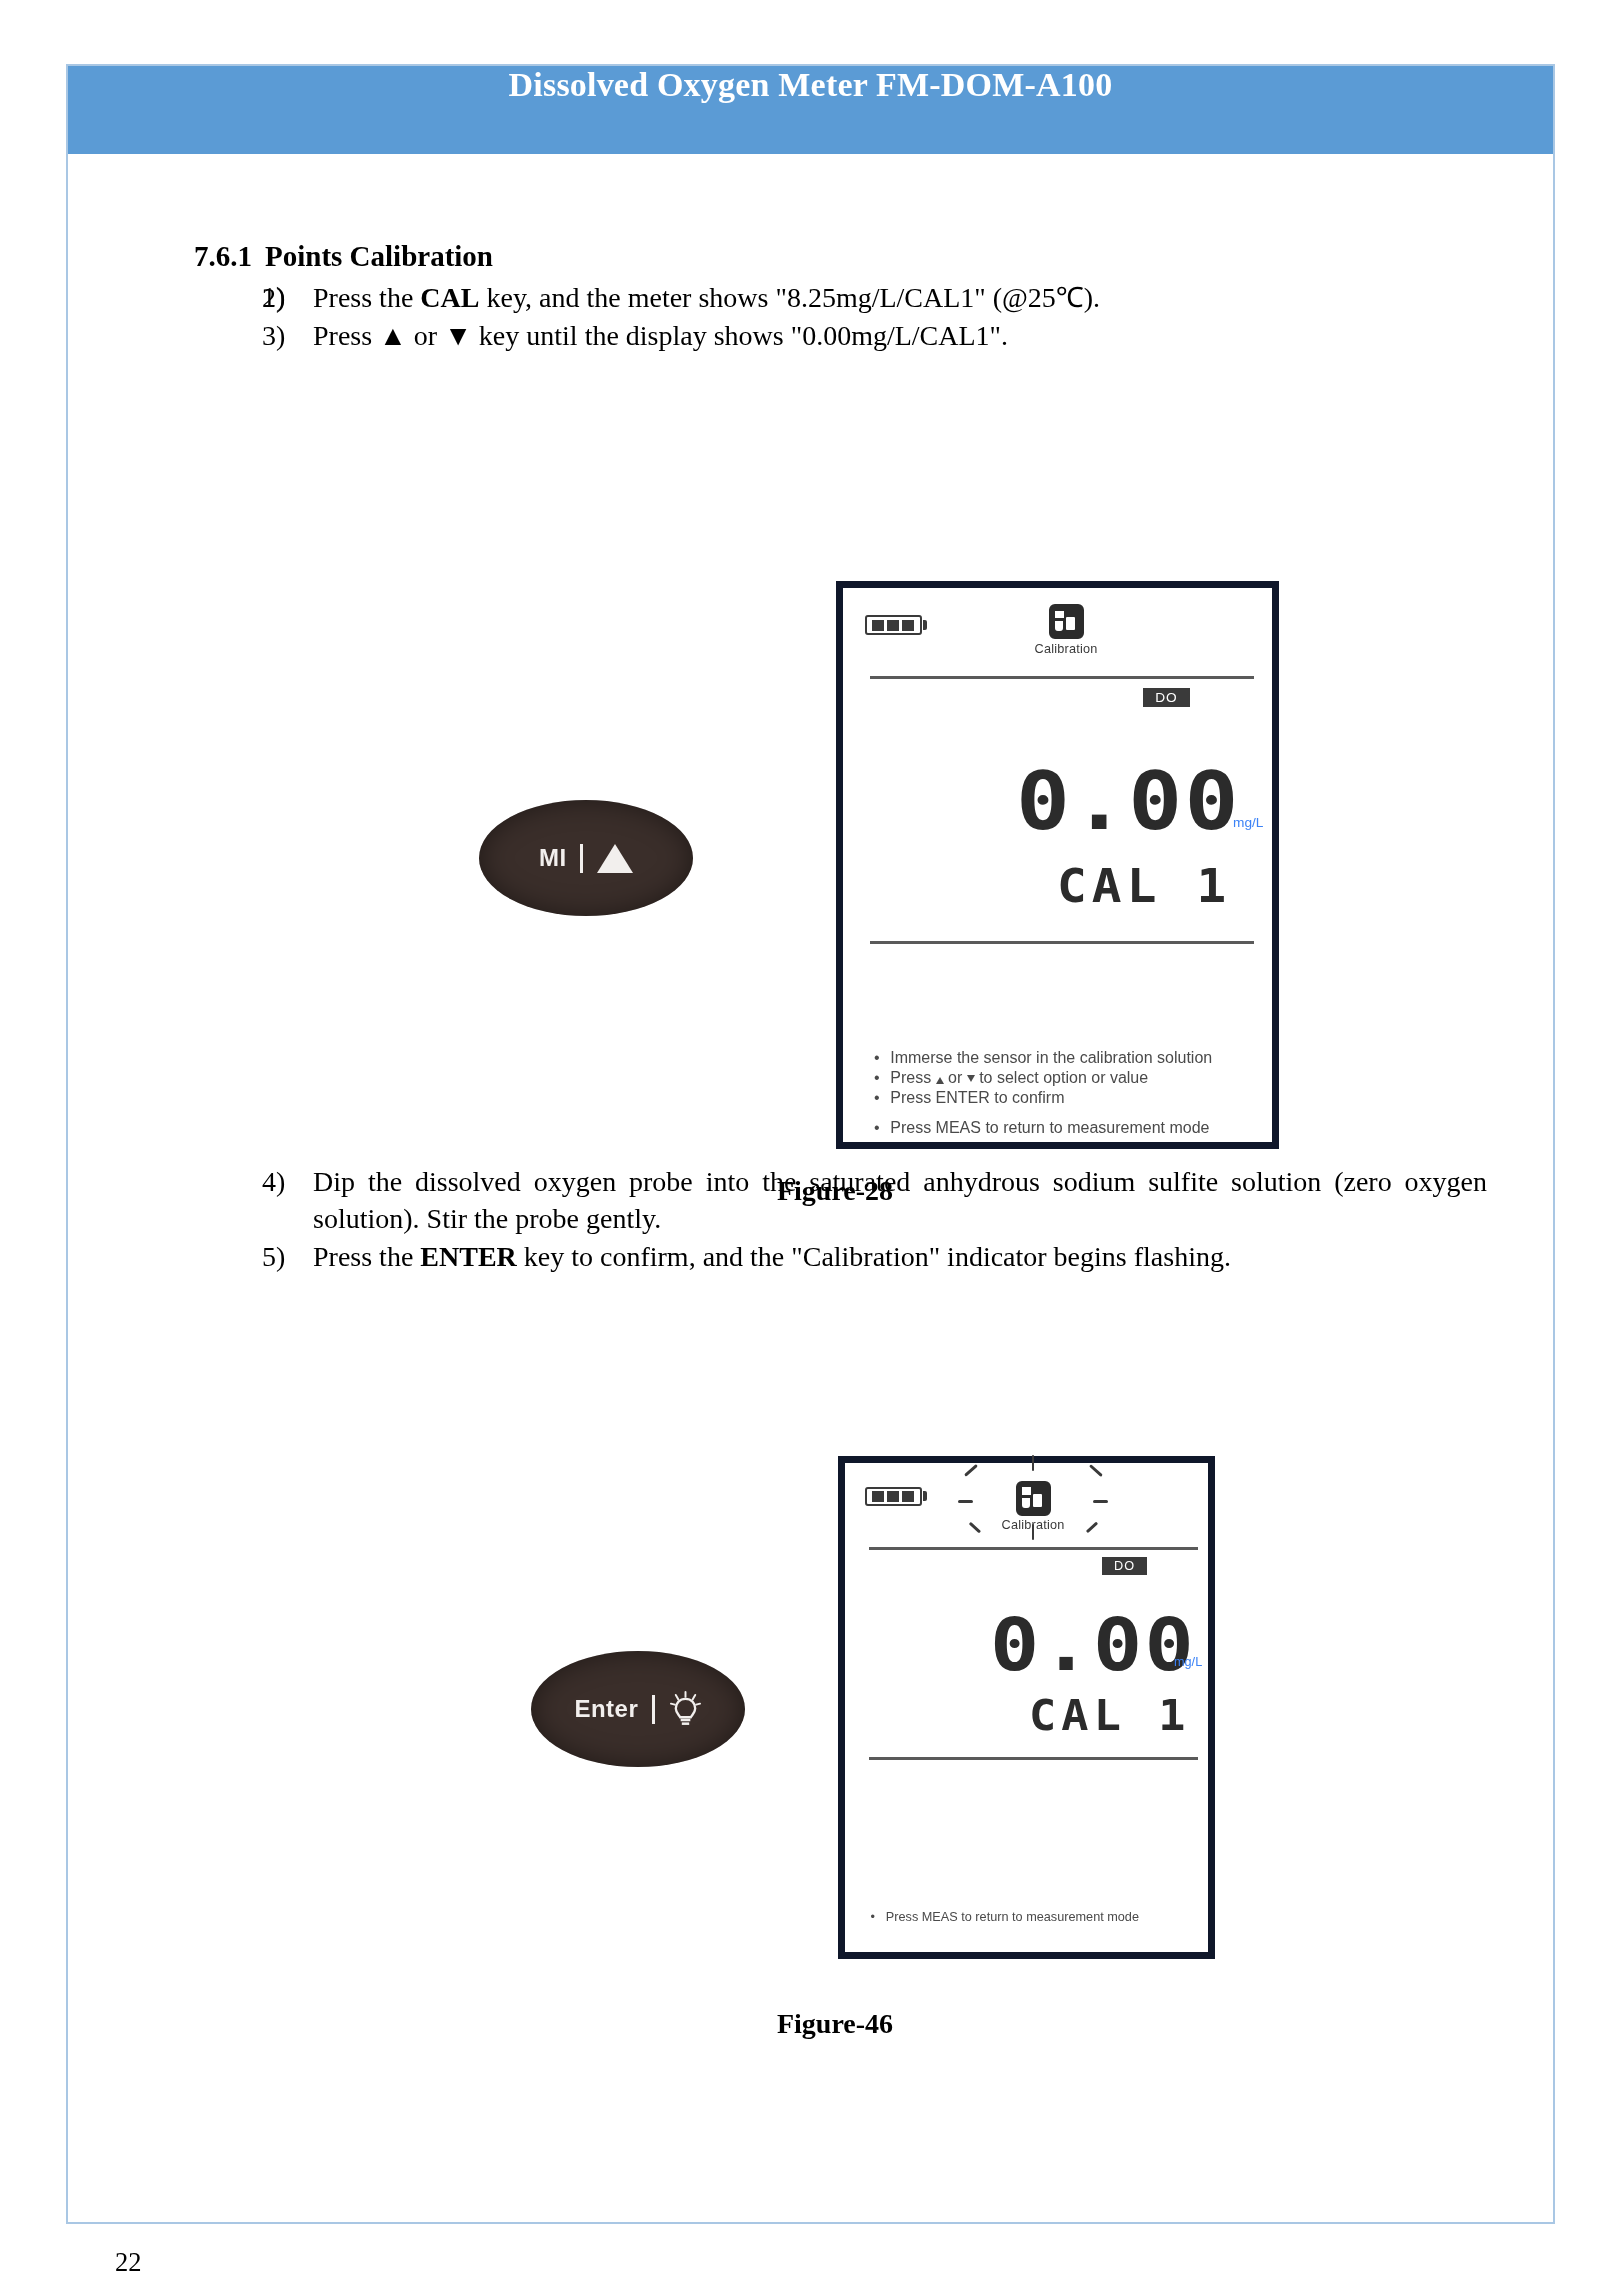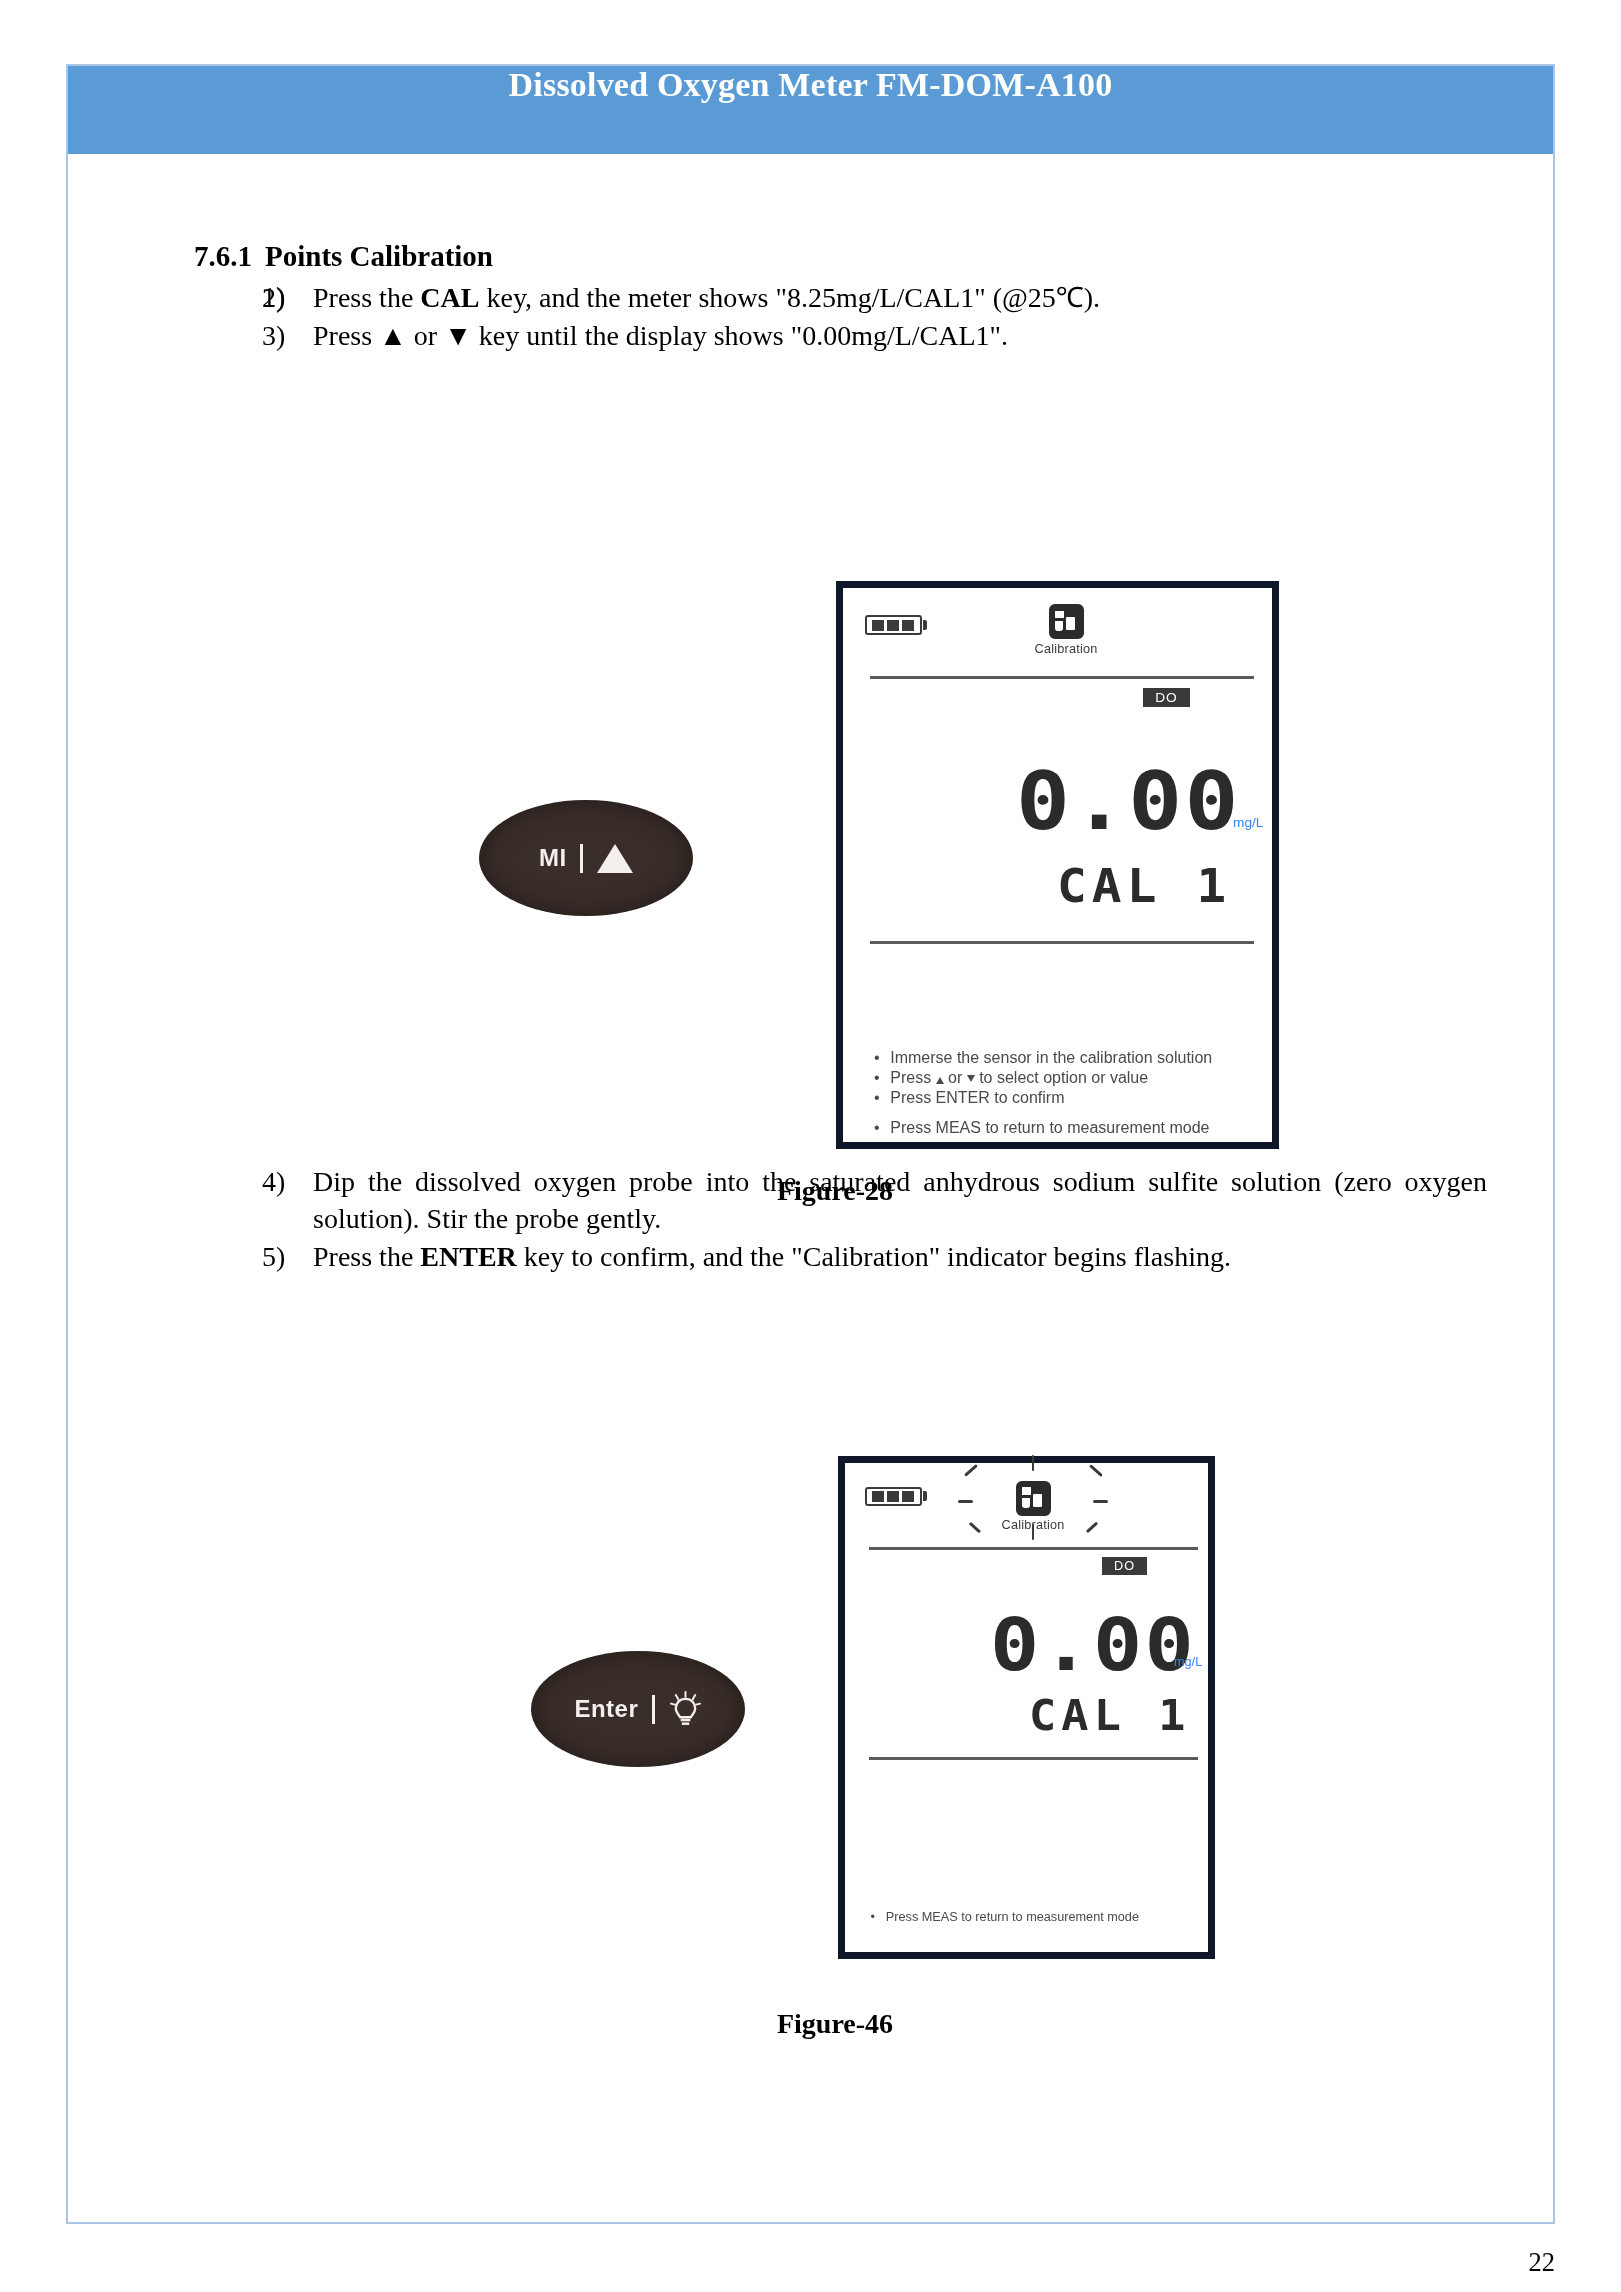--- a/index.html
+++ b/index.html
@@ -99,21 +99,21 @@
   }
   #cap-28 { left: 0; top: 1021px; width: 1489px; text-align: center; padding-left: 49px; box-sizing: border-box; }
   #cap-29 { left: 0; top: 1854px; width: 1489px; text-align: center; padding-left: 49px; box-sizing: border-box; }
 
   
   #page-number {
     position: absolute;
     left: 0;
     top: 2093px;
     width: 1489px;
-    text-align: right;
+    text-align: left;
     font-size: 26.5px;
     padding-left: 49px;
     box-sizing: border-box;
   }
 
   
   .key-oval {
     position: absolute;
     border-radius: 50%;
     background: #3a2e2a;

